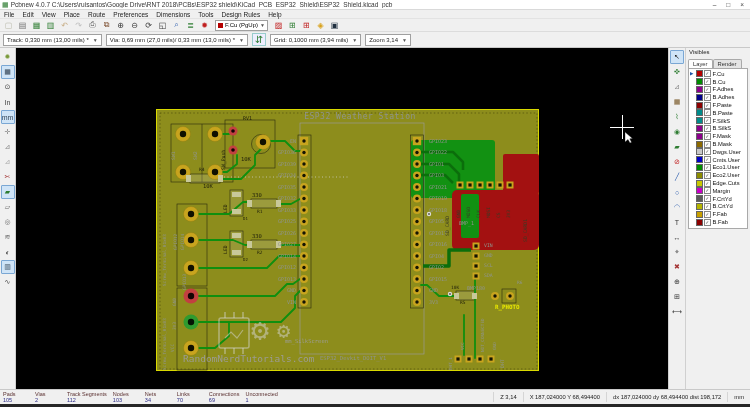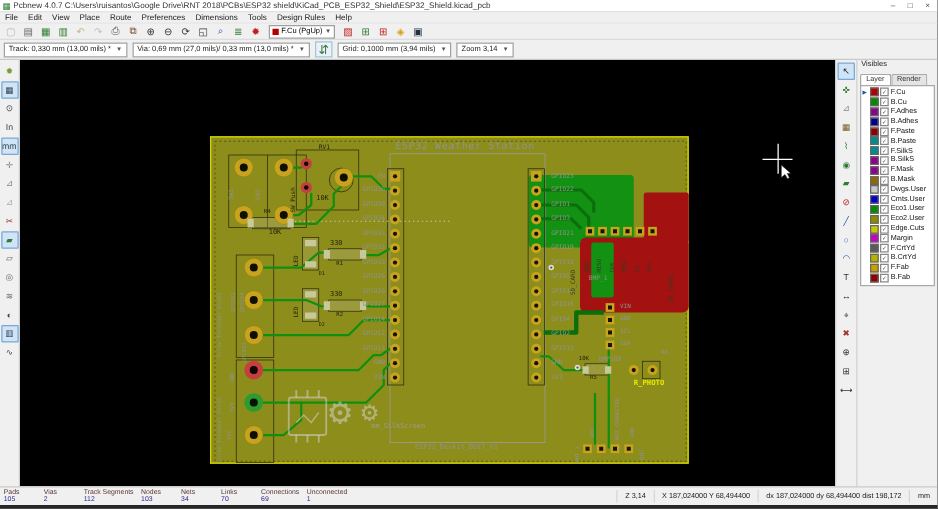--- a/index.html
+++ b/index.html
@@ -57,21 +57,21 @@
   
   .statusbar{height:14px;background:#f0f0f0;border-top:1px solid #c9c9c9;position:relative;font-size:5.5px;color:#333;}
   .sleft{display:flex;position:absolute;left:3px;top:1px;}
   .sfield{margin-right:6px;min-width:26px;}
   .sfield .lab{color:#5a3030;}
   .sfield .val{color:#2b2b86;}
   .sright{position:absolute;right:0;top:0;height:14px;display:flex;align-items:center;font-size:5.8px;color:#222;}
   .sright .cell{padding:0 6px;border-left:1px solid #d5d5d5;height:10px;display:flex;align-items:center;white-space:nowrap;}
   .taskbar{height:7px;background:#262626;}
   
-  .pcb{position:absolute;left:152px;top:61px;width:383px;height:262px;background:#8d8d1c;
+  .pcb{position:absolute;left:140px;top:61px;width:383px;height:262px;background:#8d8d1c;
        border:1px solid #d9d900;box-sizing:border-box;font-family:"DejaVu Sans Mono",monospace;}
   .pcb svg{position:absolute;left:0;top:0;z-index:1;}
   .ptxt{position:absolute;z-index:2;color:#8f948c;white-space:nowrap;}
   .ptxt.dk{color:#23230c;}
   .ptxt.yl{color:#e8e800;font-weight:bold;}
   .vtext{writing-mode:vertical-rl;transform:rotate(180deg);}
   .pin-col{position:absolute;z-index:2;display:flex;flex-direction:column;font-size:5px;color:#8f948c;}
   .pin-col div{height:11.5px;line-height:11.5px;}
   .pin-col.right div{text-align:left;}
   .pin-col.left div{text-align:right;}
@@ -462,20 +462,21 @@
 
       <div class="ptxt vtext" style="left:323px;top:186px;height:56px;font-size:4.3px;">NOT_CONNECTED</div>
       <div class="ptxt vtext" style="left:303px;top:222px;height:18px;font-size:4.3px;">VCC</div>
       <div class="ptxt vtext" style="left:335px;top:222px;height:18px;font-size:4.3px;">GND</div>
       <div class="ptxt vtext" style="left:291px;top:238px;height:22px;font-size:4.3px;">DHT_1</div>
       <div class="ptxt vtext" style="left:343px;top:242px;height:16px;font-size:4.8px;">DHT</div>
 
       <div class="gear" style="left:94px;top:202px;font-size:30px;">⚙</div>
       <div class="gear" style="left:120px;top:208px;font-size:22px;">⚙</div>
       <div class="ptxt" style="left:128px;top:228px;font-size:5.5px;color:#9c9c92;">mm_SilkScreen</div>
+      <div class="ptxt" style="left:26px;top:243px;font-size:9.5px;color:#9c9c92;">RandomNerdTutorials.com</div>
       <div class="ptxt" style="left:163px;top:245px;font-size:5.5px;">ESP32_Devkit_DOIT_V1</div>
     </div>
 
     <div class="xline" style="left:594px;top:79px;width:24px;height:1px;"></div>
     <div class="xline" style="left:606px;top:67px;width:1px;height:24px;"></div>
     <svg style="position:absolute;left:609px;top:84px;z-index:3;" width="9" height="12" viewBox="0 0 9 12">
       <polygon points="0,0 0,10 3,7.5 5,11 6.5,10.2 4.8,6.8 7.5,6.5" fill="#ffffff" stroke="#222222" stroke-width="0.4"></polygon>
     </svg>
   </div>
 

